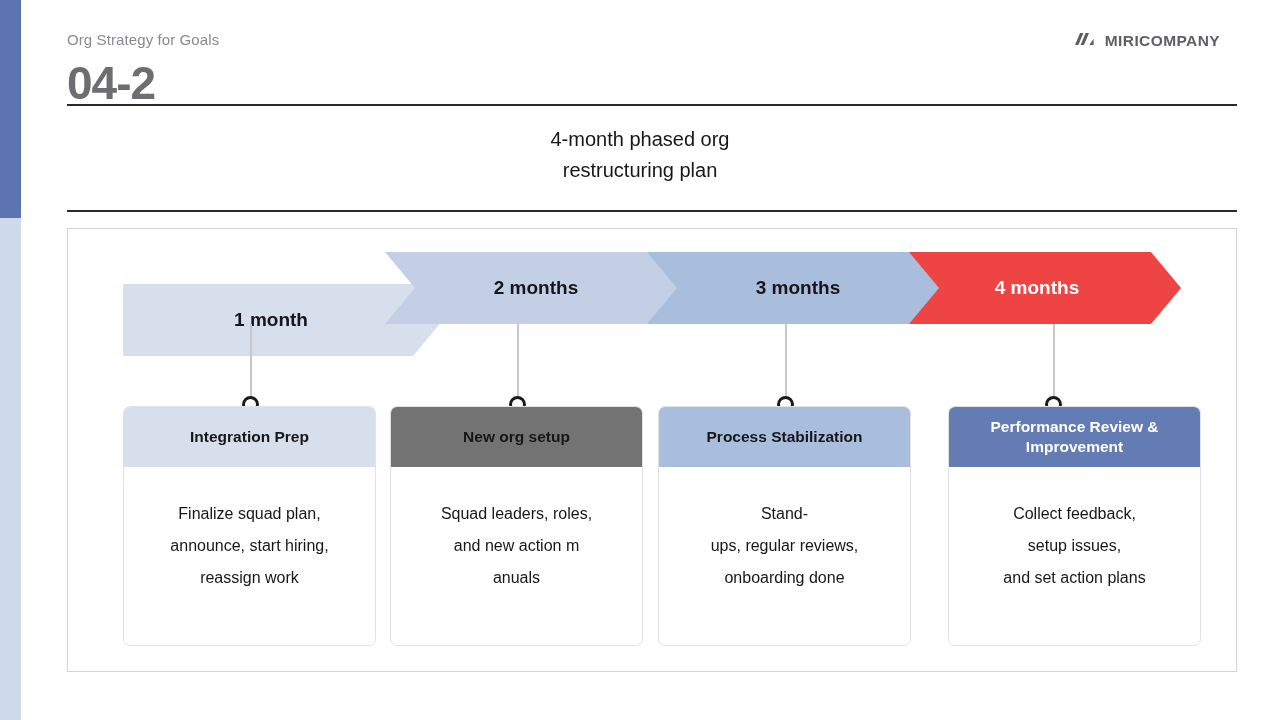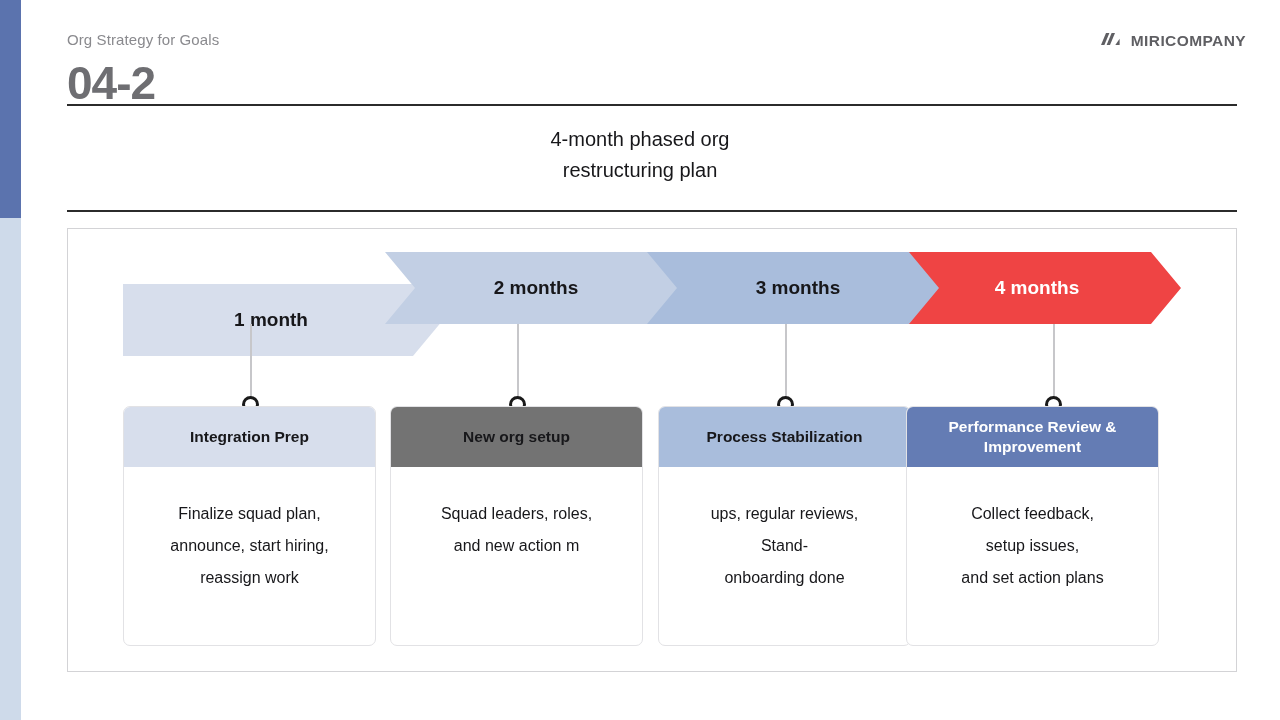--- a/index.html
+++ b/index.html
@@ -15,21 +15,21 @@
   .accent-bar { position:absolute; left:0; top:0; width:21px; height:720px; }
   .accent-top { position:absolute; left:0; top:0; width:21px; height:218px; background:#5B73AE; }
   .accent-bottom { position:absolute; left:0; top:218px; width:21px; height:502px; background:#CEDAEA; }
 
   
   .eyebrow {
     position:absolute; left:67px; top:31px;
     font-size:15px; color:#8A8A8E; letter-spacing:.1px;
   }
   .logo {
-    position:absolute; right:34px; top:32px;
+    position:absolute; right:60px; top:32px;
     display:flex; align-items:center; gap:11px;justify-content:center;
   }
   .logo-mark { display:block; }
   .logo-text {
     font-size:15.5px; font-weight:bold; color:#5F5F63;
     letter-spacing:.4px;
   }
 
   .title-row {
     position:absolute; left:67px; top:62px; width:1170px; height:42px;
@@ -108,21 +108,21 @@
     padding:0 10px; text-align:center;
     font-size:15.5px; font-weight:bold; color:#17171A; line-height:20px;
   }
   .card-body {
     padding-top:31px; text-align:center;
     font-size:16px; color:#17171A; line-height:32px;
   }
   .card-1 { left:55px; } .card-1 .card-head { background:#D7DEEC; }
   .card-2 { left:322px; } .card-2 .card-head { background:#737373; }
   .card-3 { left:590px; } .card-3 .card-head { background:#A9BDDC; }
-  .card-4 { left:838px; } .card-4 .card-head { background:#647CB4; color:#FFFFFF; }
+  .card-4 { left:880px; } .card-4 .card-head { background:#647CB4; color:#FFFFFF; }
 </style>
 </head>
 <body>
 
 <div class="accent-bar">
   <div class="accent-top"></div>
   <div class="accent-bottom"></div>
 </div>
 
 <div class="eyebrow">Org Strategy for Goals</div>
@@ -185,28 +185,29 @@
       <div>announce, start hiring,</div>
       <div>reassign work</div>
     </div>
   </div>
 
   <div class="card card-2">
     <div class="card-head">New org setup</div>
     <div class="card-body">
       <div>Squad leaders, roles,</div>
       <div>and new action m</div>
+      <div>anuals</div>
     </div>
   </div>
 
   <div class="card card-3">
     <div class="card-head">Process Stabilization</div>
     <div class="card-body">
+      <div>Stand-</div>
       <div>ups, regular reviews,</div>
-      <div>Stand-</div>
       <div>onboarding done</div>
     </div>
   </div>
 
   <div class="card card-4">
     <div class="card-head">Performance Review &amp; Improvement</div>
     <div class="card-body">
       <div>Collect feedback,</div>
       <div>setup issues,</div>
       <div>and set action plans</div>

